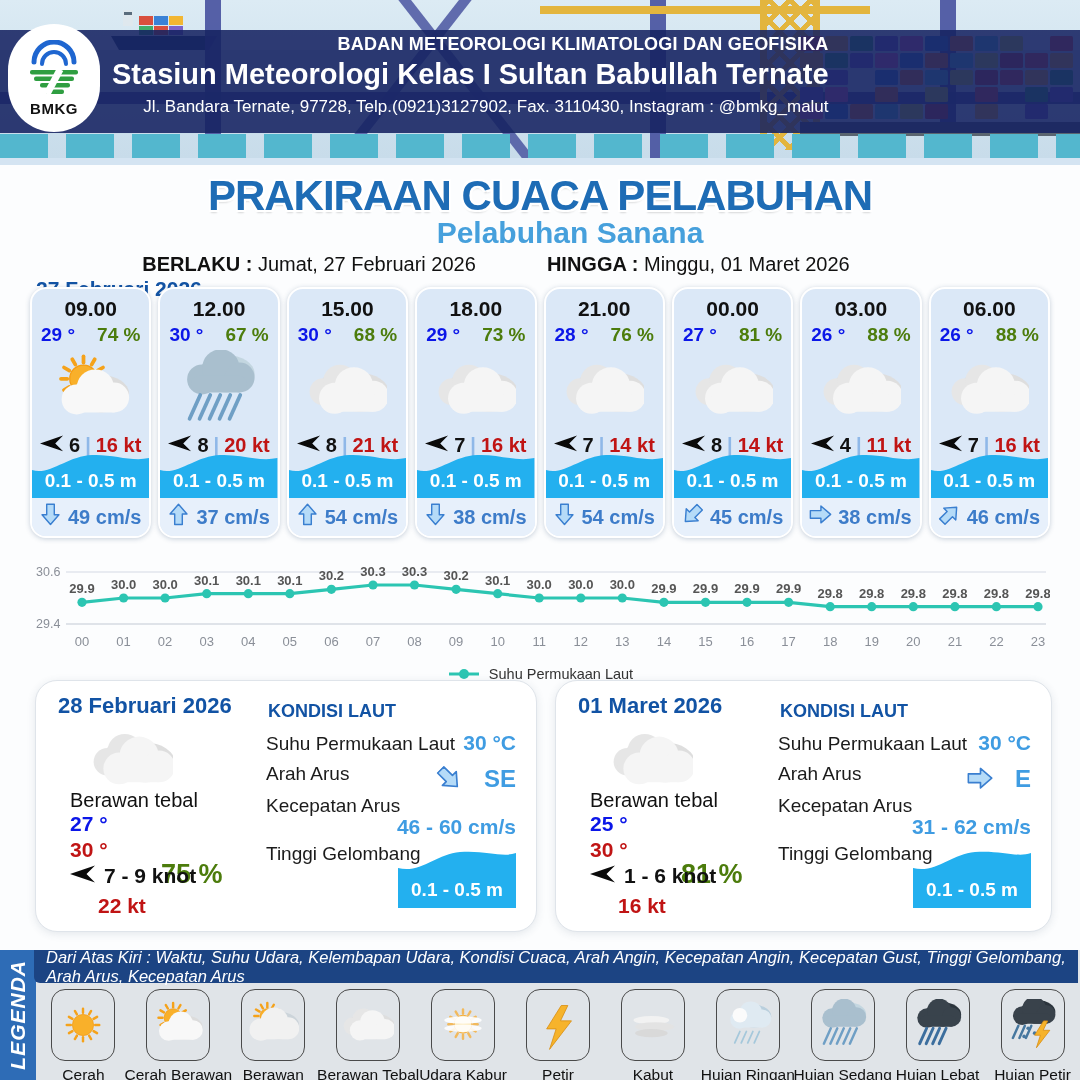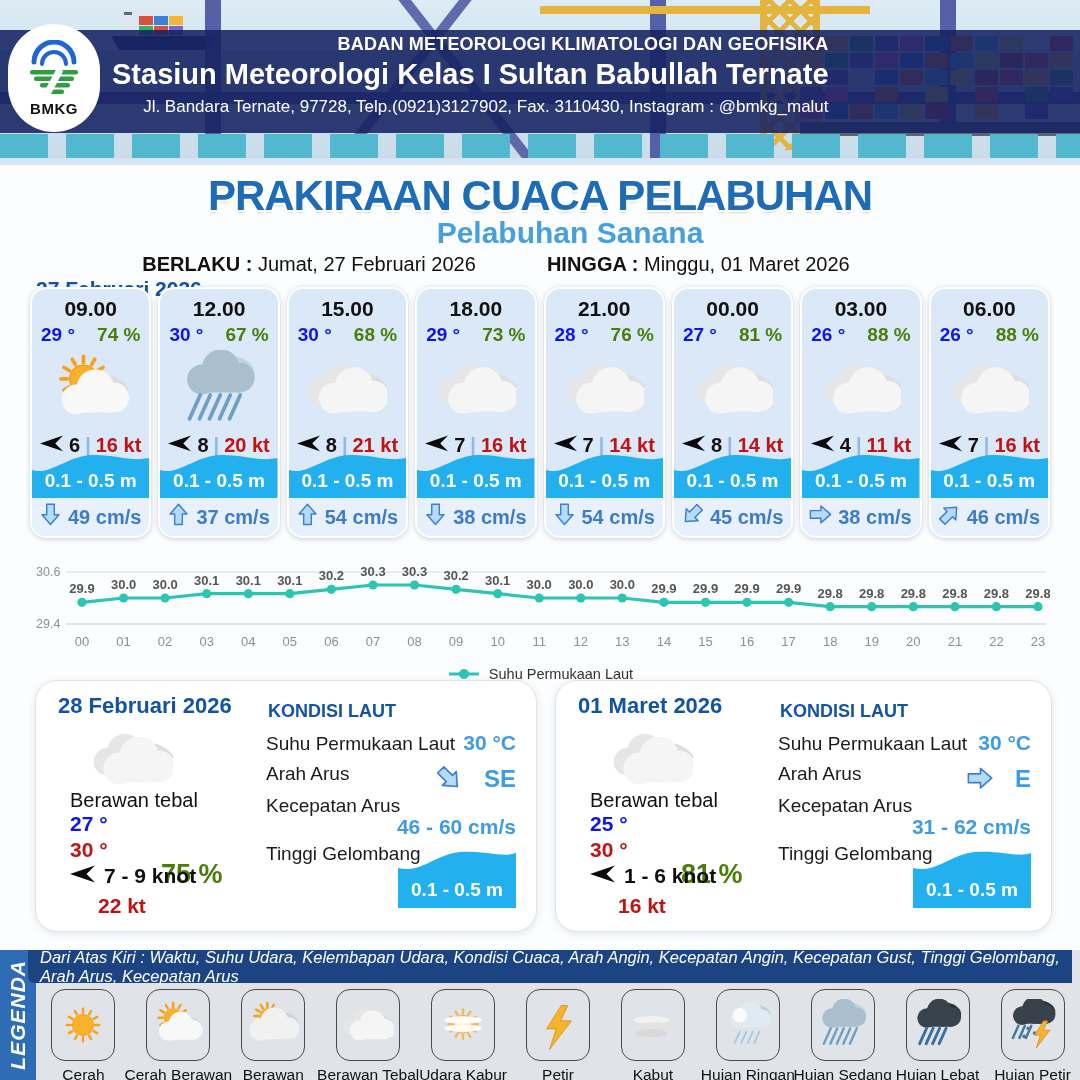--- a/index.html
+++ b/index.html
@@ -96,21 +96,21 @@
   .sea-wavebox svg{position:absolute;inset:0;width:100%;height:100%;}
   .sea-wavebox span{position:absolute;left:0;bottom:7px;width:100%;text-align:center;
      font-size:19px;font-weight:bold;color:#fff;}
 
   
   .legend{position:absolute;top:950px;left:0;width:1080px;height:130px;background:#e0e4e8;}
   .legend-side{position:absolute;top:0;left:0;width:36px;height:130px;background:#2e6cb6;
      display:flex;align-items:center;justify-content:center;}
   .legend-side span{writing-mode:vertical-rl;transform:rotate(180deg);color:#fff;
      font-size:21px;font-weight:bold;font-style:italic;letter-spacing:1px;}
-  .legend-caption{position:absolute;top:0;left:28px;width:1044px;height:33px;background:#1c4483;
+  .legend-caption{position:absolute;top:0;left:34px;width:1044px;height:33px;background:#1c4483;
      display:flex;align-items:center;padding-left:12px;box-sizing:border-box;
      color:#fff;font-style:italic;font-size:16.5px;border-radius:0 0 0 6px;}
   .legend-items{position:absolute;top:33px;left:36px;width:1044px;height:97px;
      display:flex;justify-content:space-around;align-items:flex-start;padding-top:6px;box-sizing:border-box;}
   .legend-item{display:flex;flex-direction:column;align-items:center;width:94px;}
   .legend-box{width:62px;height:70px;border:1.6px solid #4a4a4a;border-radius:14px;
      display:flex;align-items:center;justify-content:center;}
   .legend-label{margin-top:5px;font-size:15.5px;color:#111;text-align:center;white-space:nowrap;}
 </style>
 </head>

